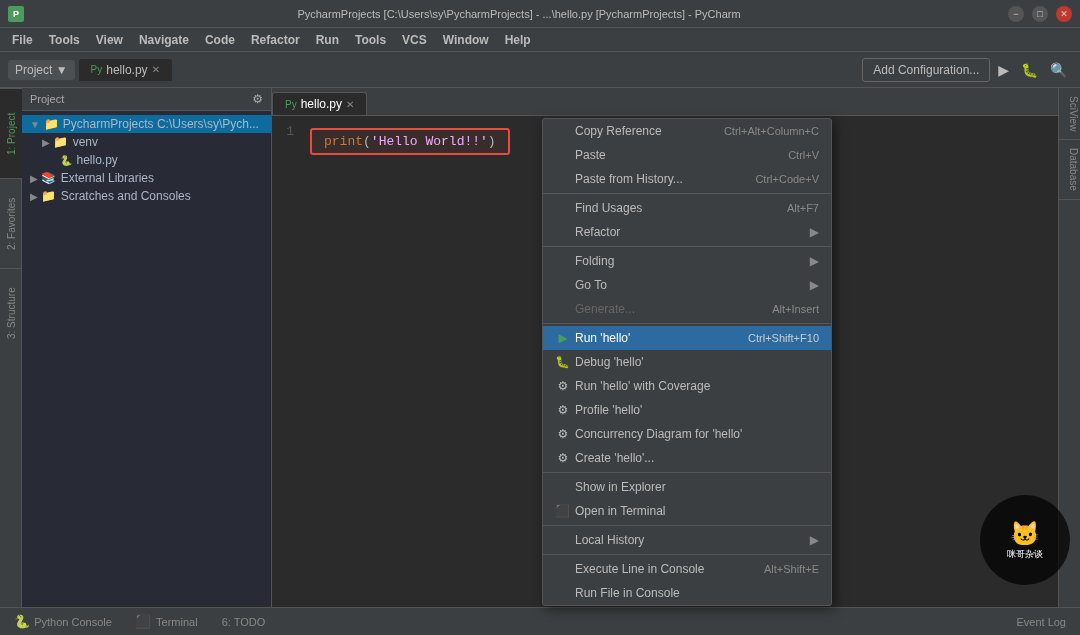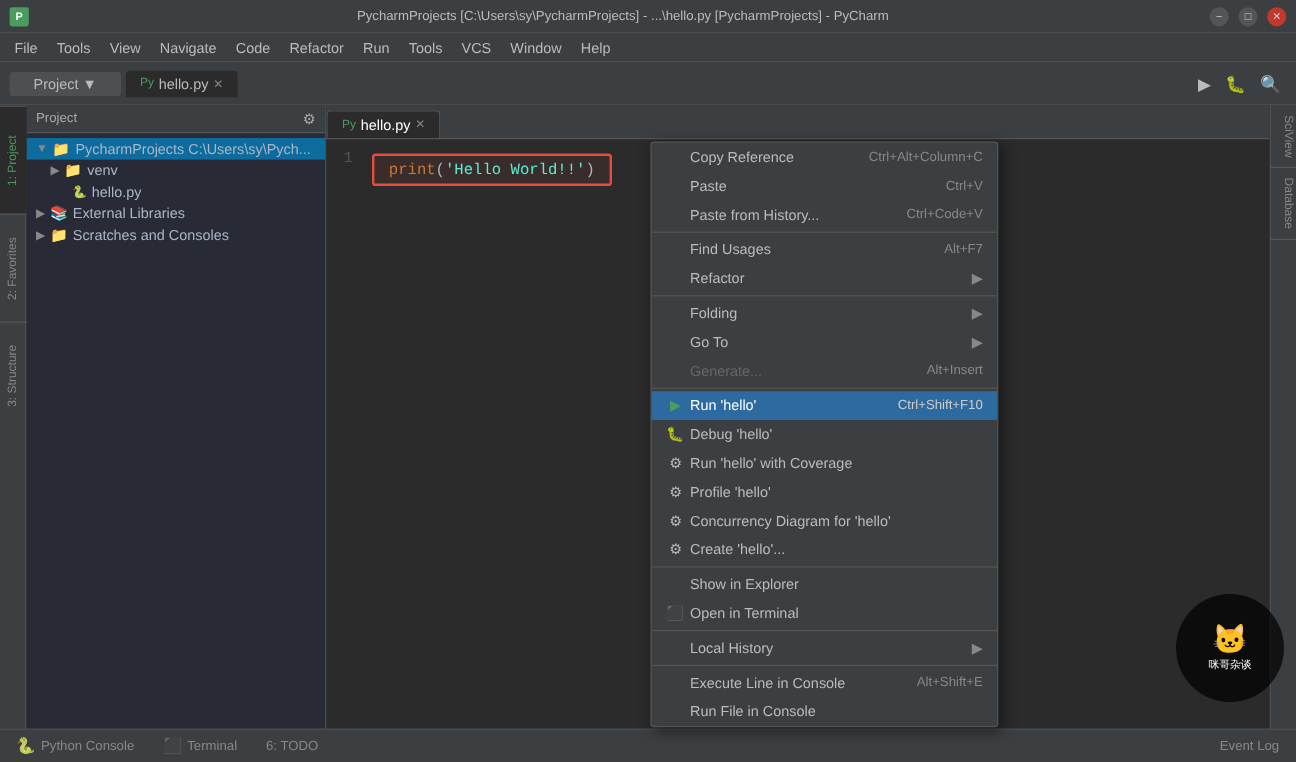--- a/index.html
+++ b/index.html
@@ -47,20 +47,21 @@
     
     #menubar {
       background: #3c3f41;
       height: 24px;
       display: flex;
       align-items: center;
       padding: 0 4px;
       border-bottom: 1px solid #555;
       font-size: 12px;
       color: #bbb;
+      font-weight: bold;
     }
     #menubar .menu-item {
       padding: 2px 8px;
       cursor: pointer;
       border-radius: 2px;
     }
 
     
     #toolbar {
       background: #3c3f41;
@@ -68,21 +69,21 @@
       display: flex;
       align-items: center;
       padding: 0 8px;
       border-bottom: 1px solid #555;
       gap: 4px;
     }
     #toolbar .project-btn {
       background: #4c5052;
       color: #bbb;
       border: none;
-      padding: 3px 20px;
+      padding: 3px 7px;
       border-radius: 3px;
       cursor: pointer;
       font-size: 12px;
     }
     #toolbar .file-tab {
       background: #2b2b2b;
       color: #bbb;
       border: none;
       padding: 4px 12px;
       border-radius: 3px 3px 0 0;
@@ -214,21 +215,21 @@
       padding: 0 8px;
       color: #555;
       text-align: right;
       min-width: 30px;
       user-select: none;
     }
     #code-content {
       padding: 0 8px;
     }
     .kw-print { color: #cc7832; }
-    .kw-str { color: #5eead4; }
+    .kw-str { color: #f0abfc; }
 
     
     .code-highlight {
       border: 2px solid #e74c3c;
       border-radius: 3px;
       padding: 4px 12px;
       background: rgba(231,76,60,0.08);
       display: inline-block;
       margin: 4px 0;
     }
@@ -356,20 +357,23 @@
 <div id="toolbar">
   <button class="project-btn">
     <span>Project</span> ▼
   </button>
   <div class="file-tab">
     <span class="py-icon">Py</span>
     <span>hello.py</span>
     <span style="color:#888; font-size:10px;">✕</span>
   </div>
   <div class="spacer"></div>
+  <button class="add-config-btn">
+    <span>Add Configuration...</span>
+  </button>
   <button class="toolbar-icon-btn">▶</button>
   <button class="toolbar-icon-btn">🐛</button>
   <button class="toolbar-icon-btn">🔍</button>
 </div>
 
 <div id="main" style="position:relative;">
 
   <div id="left-tabs">
     <div class="side-tab active">1: Project</div>
     <div class="side-tab">2: Favorites</div>

